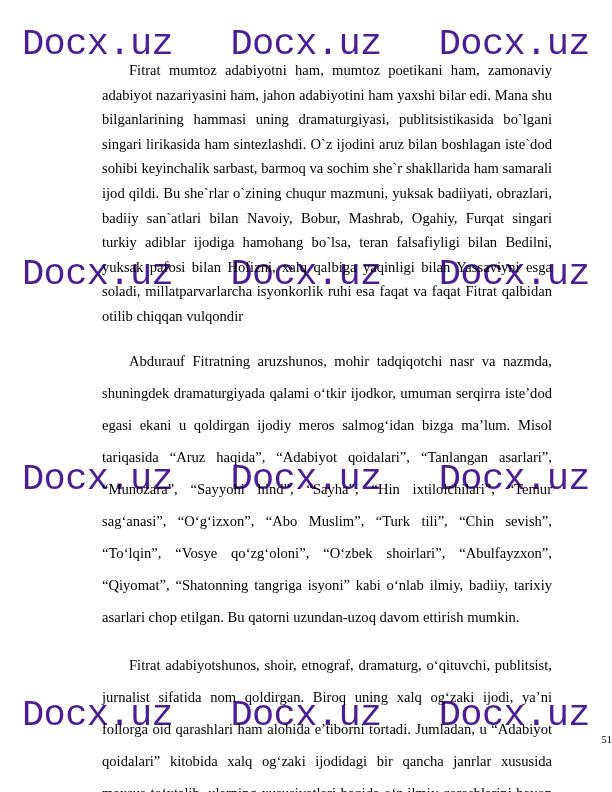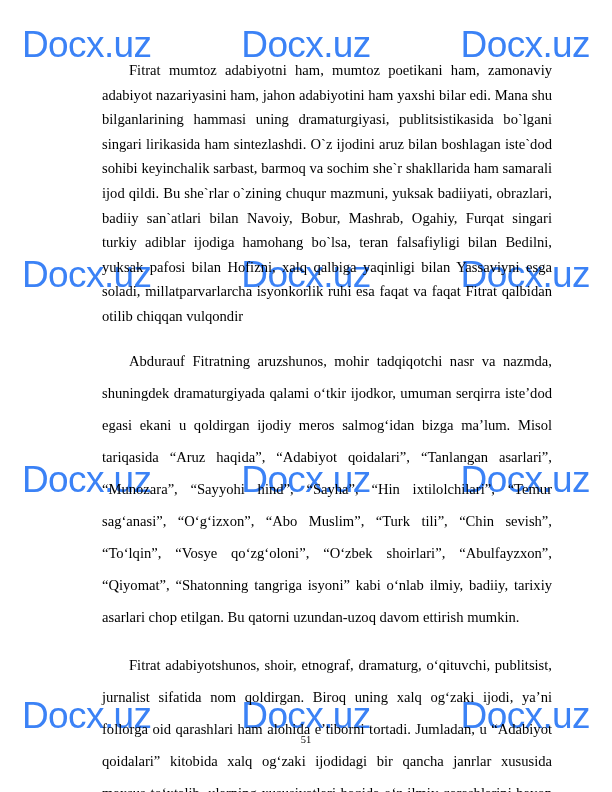--- a/index.html
+++ b/index.html
@@ -32,24 +32,24 @@
   .wm-row {
     position: absolute;
     left: 0;
     width: 612px;
     display: flex;
     justify-content: space-between;
     padding: 0 22px;
     box-sizing: border-box;
   }
   .wm {
-    font-family: Liberation Sans, sans-serif;
+    font-family: Liberation Mono, monospace;
     font-size: 37px;
     line-height: 1;
-    color: #3b82f6;
+    color: #4c1d95;
     letter-spacing: -0.6px;
     white-space: nowrap;
     user-select: none;
   }
   .wm-row-0 { top: 26px; }
   .wm-row-1 { top: 256px; }
   .wm-row-2 { top: 461px; }
   .wm-row-3 { top: 697px; }
 
   
@@ -72,21 +72,21 @@
     line-height: 32px;
   }
   .bold { font-weight: normal; }
 
   
   #page-number {
     position: absolute;
     left: 0;
     top: 733px;
     width: 612px;
-    text-align: center;
+    text-align: right;
     font-size: 10.5px;
     line-height: 14px;
     color: #000;
     z-index: 1;
   }
 </style>
 </head>
 <body>
 
 <div id="page">

